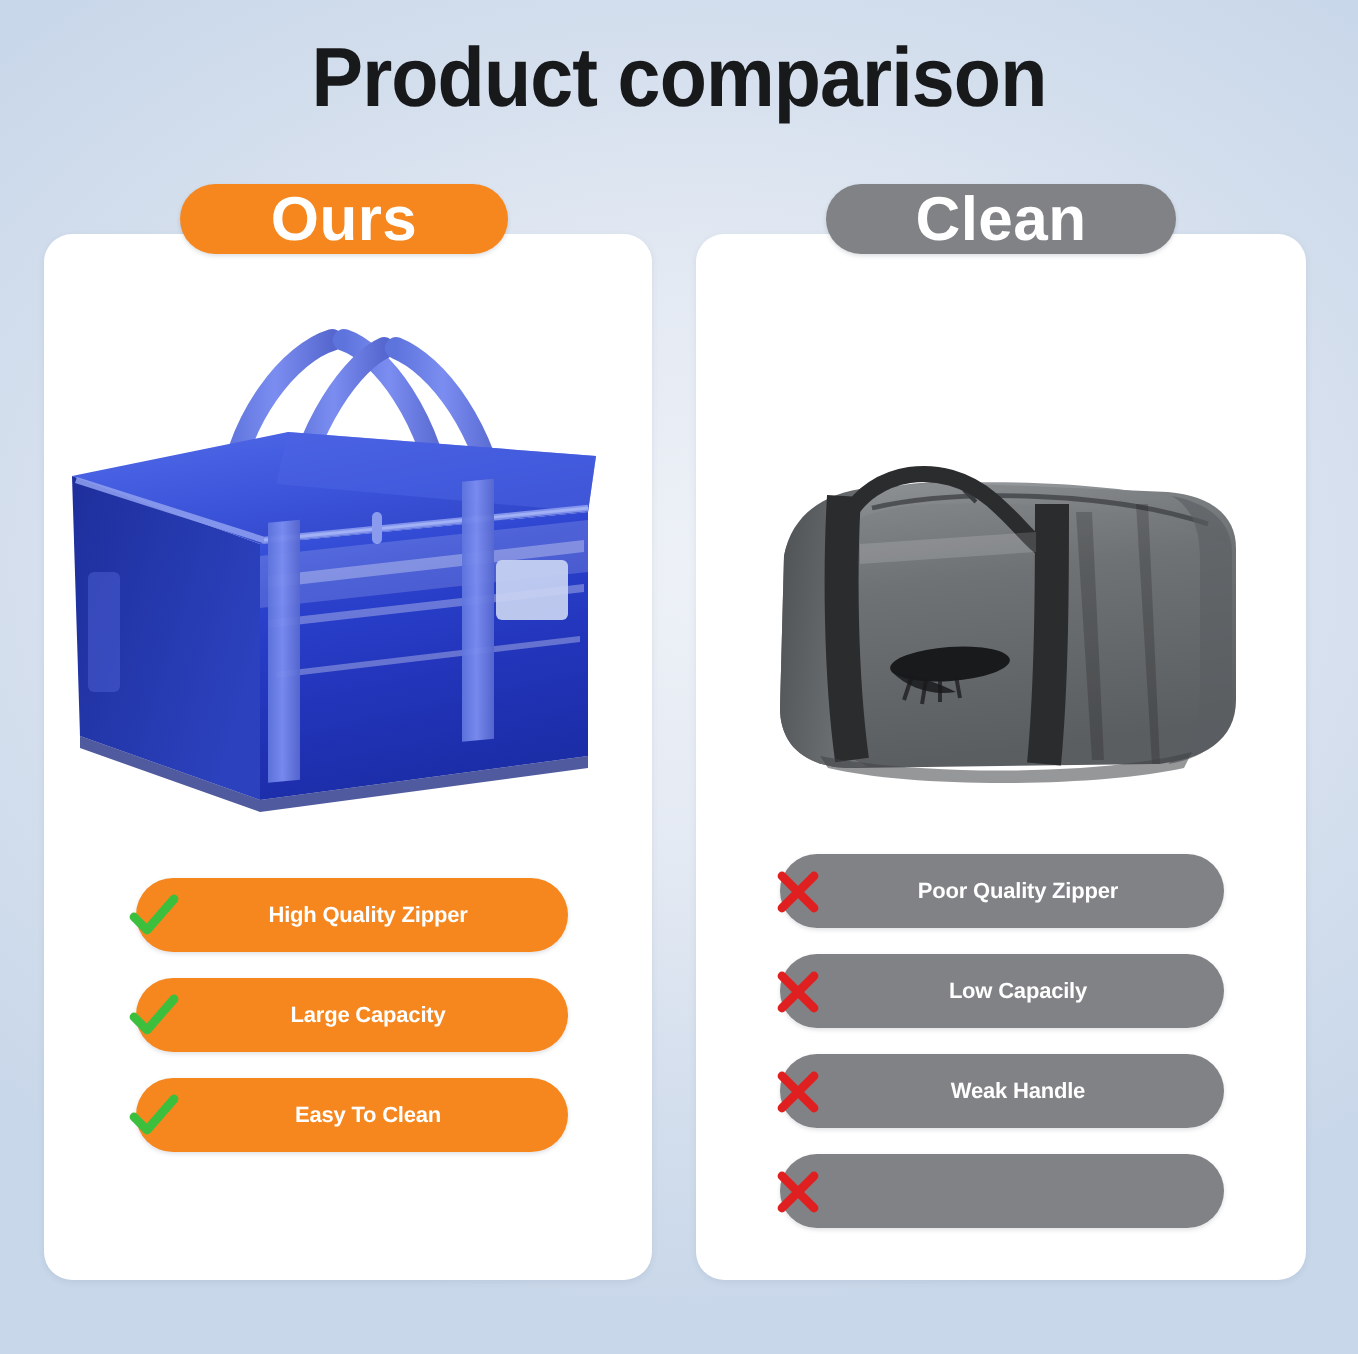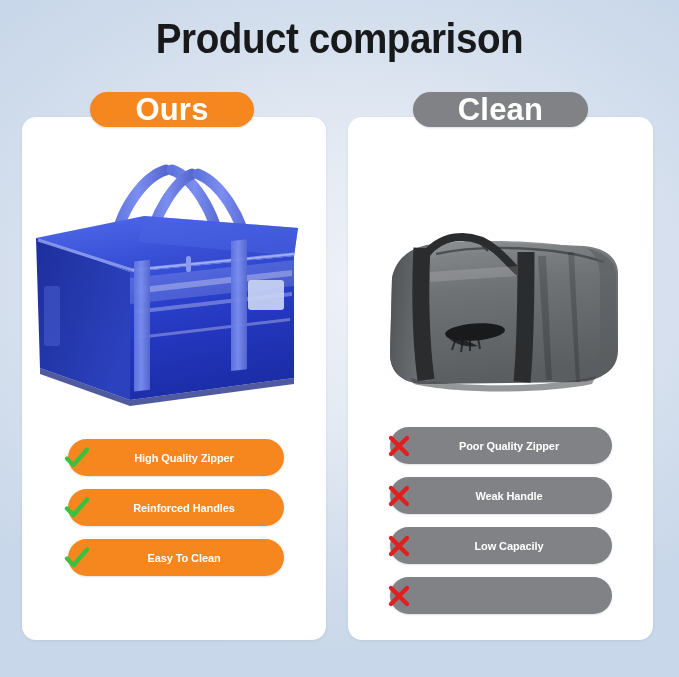--- a/index.html
+++ b/index.html
@@ -227,21 +227,21 @@
           </svg>
       </span>
       <span class="pill-label">High Quality Zipper</span>
     </div>
     <div class="pill pill-good">
       <span class="pill-icon">
         <svg width="28" height="26" viewBox="0 0 28 26">
             <path d="M4 13.5 L 10.5 20 L 24 4.5" stroke="#3cbf3c" stroke-width="4.4" fill="none" stroke-linecap="round" stroke-linejoin="round"></path>
           </svg>
       </span>
-      <span class="pill-label">Reinforced Handles</span>
+      <span class="pill-label">Large Capacity</span>
     </div>
     <div class="pill pill-good">
       <span class="pill-icon">
         <svg width="28" height="26" viewBox="0 0 28 26">
             <path d="M4 13.5 L 10.5 20 L 24 4.5" stroke="#3cbf3c" stroke-width="4.4" fill="none" stroke-linecap="round" stroke-linejoin="round"></path>
           </svg>
       </span>
       <span class="pill-label">Easy To Clean</span>
     </div>
   </div>
@@ -318,32 +318,32 @@
           </svg>
       </span>
       <span class="pill-label">Poor Quality Zipper</span>
     </div>
     <div class="pill pill-bad">
       <span class="pill-icon">
         <svg width="28" height="26" viewBox="0 0 28 26">
             <path d="M6 5 L 22 21 M22 5 L 6 21" stroke="#e02020" stroke-width="4.4" fill="none" stroke-linecap="round"></path>
           </svg>
       </span>
+      <span class="pill-label">Low Capacily</span>
+    </div>
+    <div class="pill pill-bad">
+      <span class="pill-icon">
+        <svg width="28" height="26" viewBox="0 0 28 26">
+            <path d="M6 5 L 22 21 M22 5 L 6 21" stroke="#e02020" stroke-width="4.4" fill="none" stroke-linecap="round"></path>
+          </svg>
+      </span>
       <span class="pill-label">Weak Handle</span>
     </div>
     <div class="pill pill-bad">
       <span class="pill-icon">
         <svg width="28" height="26" viewBox="0 0 28 26">
             <path d="M6 5 L 22 21 M22 5 L 6 21" stroke="#e02020" stroke-width="4.4" fill="none" stroke-linecap="round"></path>
           </svg>
       </span>
-      <span class="pill-label">Low Capacily</span>
-    </div>
-    <div class="pill pill-bad">
-      <span class="pill-icon">
-        <svg width="28" height="26" viewBox="0 0 28 26">
-            <path d="M6 5 L 22 21 M22 5 L 6 21" stroke="#e02020" stroke-width="4.4" fill="none" stroke-linecap="round"></path>
-          </svg>
-      </span>
     </div>
   </div>
 
 </div>
 
 </body></html>

